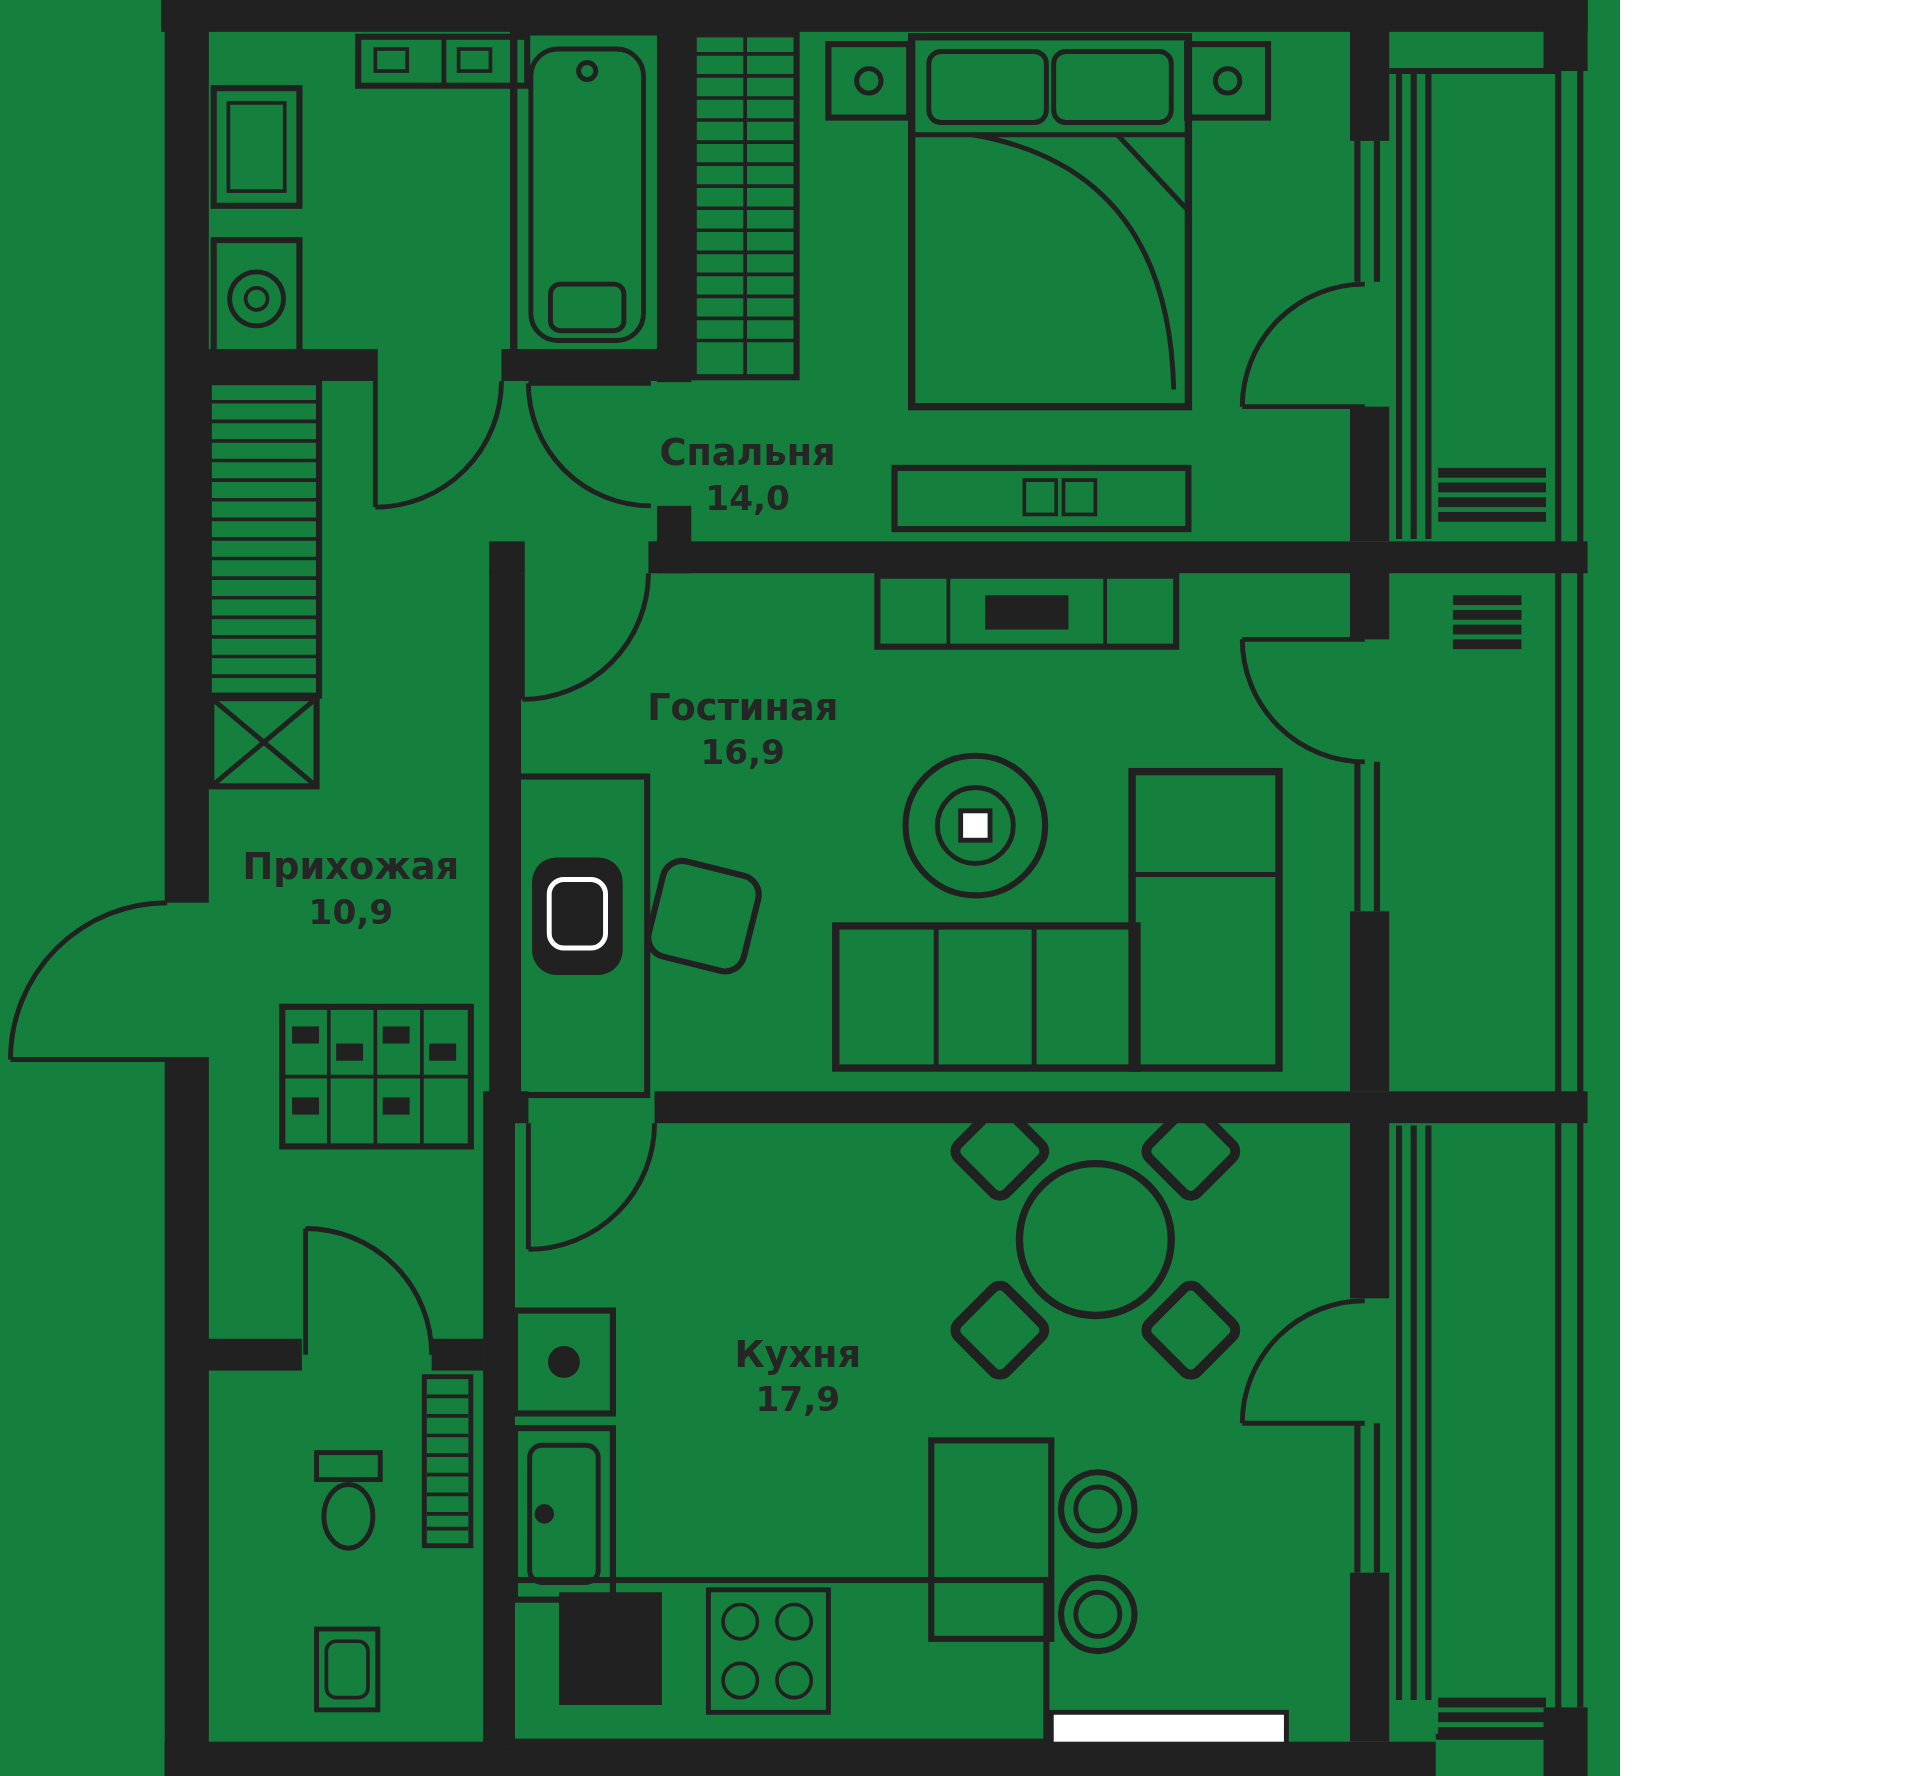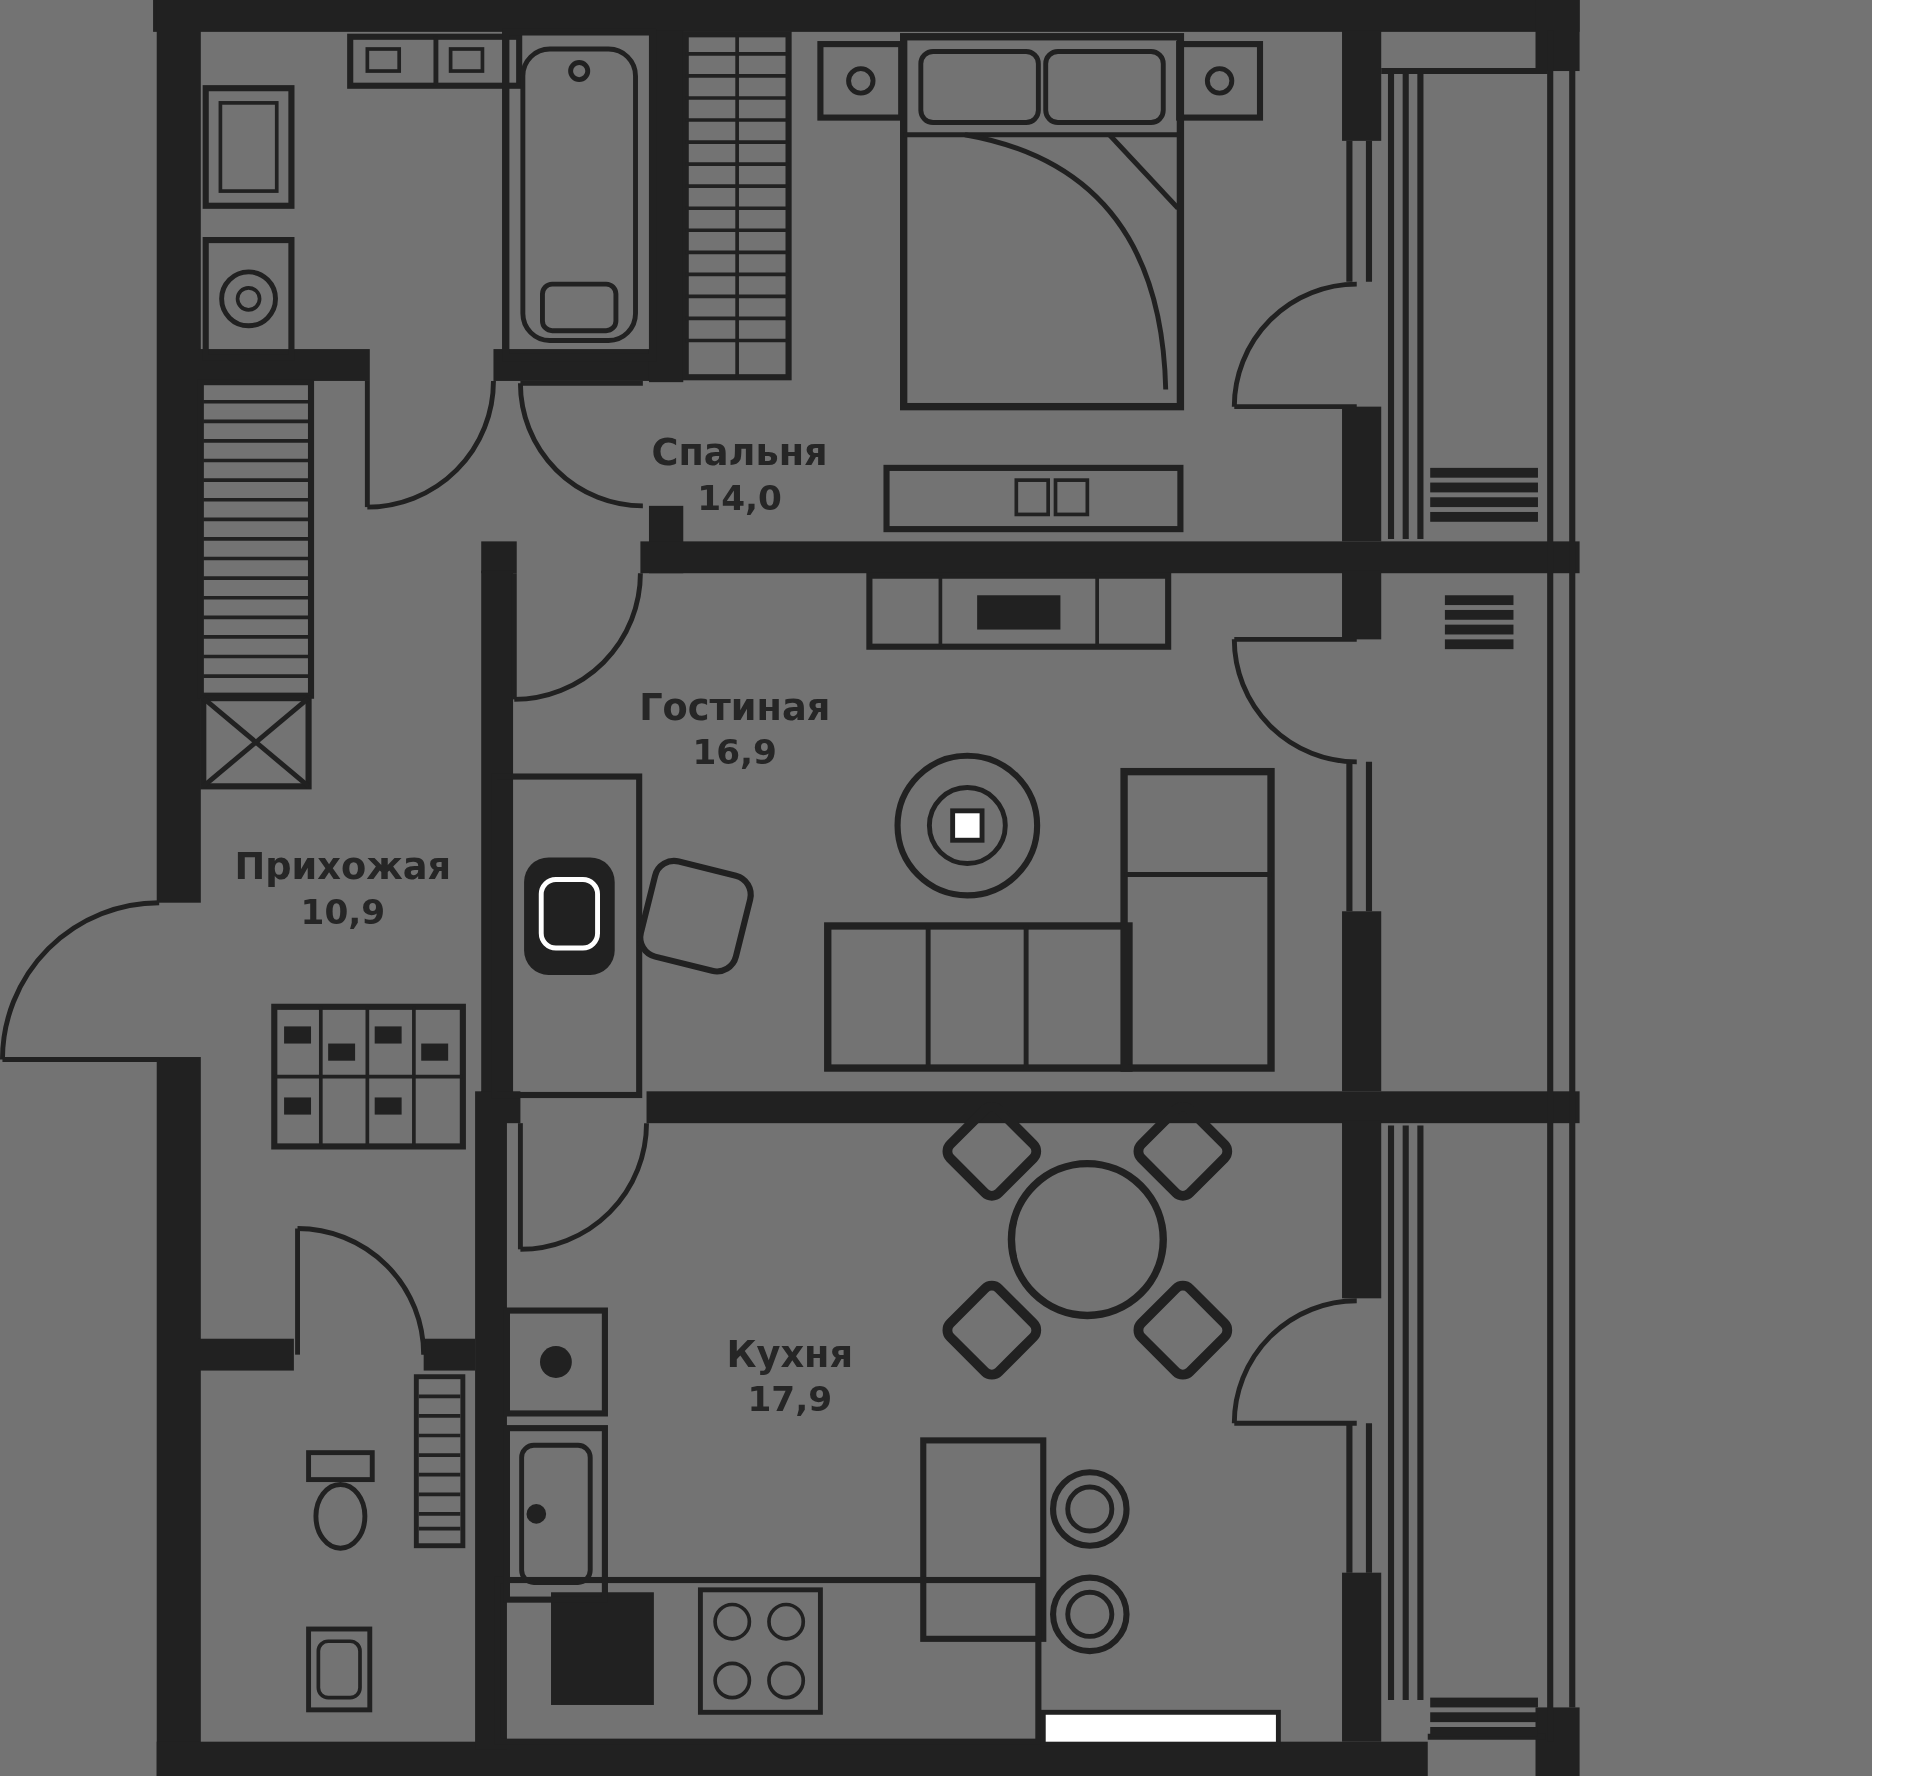--- a/index.html
+++ b/index.html
@@ -1,16 +1,16 @@
 <!DOCTYPE html>
 <html><head>
 <meta charset="utf-8">
 <style>
   html,body{margin:0;padding:0;background:#ffffff;}
-  .stage{position:relative;width:1872px;height:1776px;background:#737373;overflow:hidden;}
+  .stage{position:relative;width:1612px;height:1776px;background:#15803d;overflow:hidden;padding-left:8px;}
   svg{display:block;}
   svg text{font-family:"DejaVu Sans","Liberation Sans",sans-serif;font-weight:bold;fill:#262626;}
   svg text.area{font-weight:bold;}
   svg text.wm{font-family:"DejaVu Sans","Liberation Sans",sans-serif;font-weight:bold;fill:#4a4a4a;letter-spacing:2px;}
 </style>
 </head>
 <body>
 
 <div class="stage">
 <svg width="1920" height="1776" viewBox="0 0 1568 1450" preserveAspectRatio="none" xmlns="http://www.w3.org/2000/svg">

